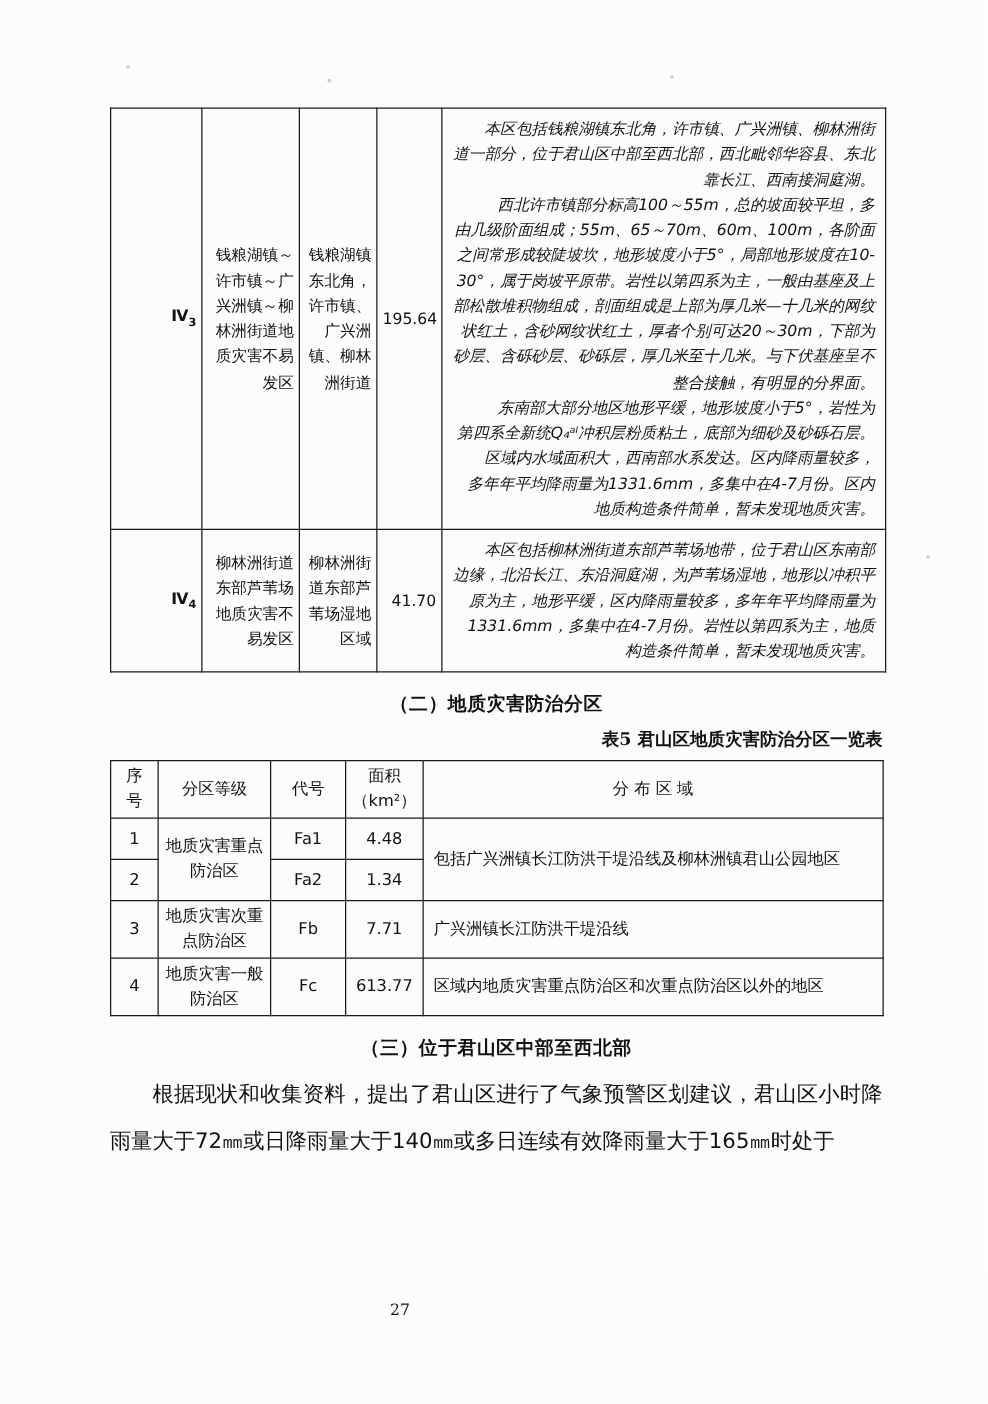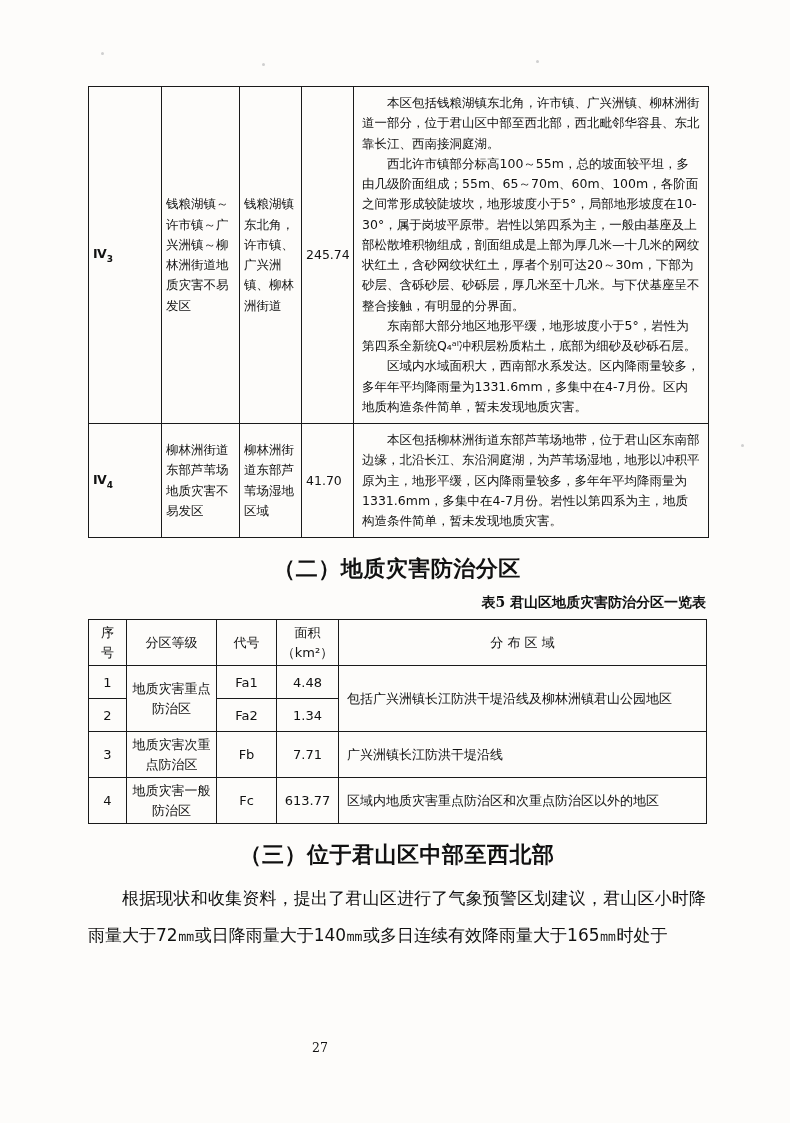--- a/index.html
+++ b/index.html
@@ -39,44 +39,45 @@
     border: 1px solid #1a1a1a;
     vertical-align: middle;
     font-weight: normal;
     padding: 3px 4px;
   }
   .t1 td {
     font-size: 12.5px;
     line-height: 1.62;
   }
   .c-code, .c-name, .c-area, .c-idx {
-    text-align: left;
+    text-align: right;
   }
   .c-desc {
-    text-align: left;
+    text-align: right;
     padding: 6px 8px 6px 8px;
+    font-style: italic;
   }
   .c-desc p {
     margin: 0;
     text-indent: 2em;
     line-height: 1.62;
   }
   .c-idx {
     font-size: 12.5px;
     font-weight: bold;
   }
   .sub {
     font-size: 9px;
     vertical-align: sub;
   }
 
   
   .h2 {
     font-family: "DejaVu Sans", "Liberation Sans", sans-serif;
-    font-size: 22px;
+    font-size: 15px;
     font-weight: bold;
     text-align: center;
     margin: 16px 0 10px 0;
     letter-spacing: 0.5px;
   }
   .tbl-title {
     font-size: 14px;
     font-weight: bold;
     text-align: right;
     margin: 2px 0 7px 0;
@@ -146,21 +147,21 @@
         <col style="width: 52px;">
           <col style="width: 355px;">
       </colgroup>
       <tbody>
         <tr>
           <td class="c-idx">
             <span>Ⅳ</span><span class="sub">3</span>
           </td>
           <td class="c-name">钱粮湖镇～许市镇～广兴洲镇～柳林洲街道地质灾害不易发区</td>
           <td class="c-code">钱粮湖镇东北角，许市镇、广兴洲镇、柳林洲街道</td>
-          <td class="c-area">245.74</td>
+          <td class="c-area">195.64</td>
             <td class="c-desc">
             <p>本区包括钱粮湖镇东北角，许市镇、广兴洲镇、柳林洲街道一部分，位于君山区中部至西北部，西北毗邻华容县、东北靠长江、西南接洞庭湖。</p>
             <p>西北许市镇部分标高100～55m，总的坡面较平坦，多由几级阶面组成；55m、65～70m、60m、100m，各阶面之间常形成较陡坡坎，地形坡度小于5°，局部地形坡度在10-30°，属于岗坡平原带。岩性以第四系为主，一般由基座及上部松散堆积物组成，剖面组成是上部为厚几米—十几米的网纹状红土，含砂网纹状红土，厚者个别可达20～30m，下部为砂层、含砾砂层、砂砾层，厚几米至十几米。与下伏基座呈不整合接触，有明显的分界面。</p>
             <p>东南部大部分地区地形平缓，地形坡度小于5°，岩性为第四系全新统Q₄ᵃˡ冲积层粉质粘土，底部为细砂及砂砾石层。</p>
             <p>区域内水域面积大，西南部水系发达。区内降雨量较多，多年年平均降雨量为1331.6mm，多集中在4-7月份。区内地质构造条件简单，暂未发现地质灾害。</p>
           </td>
         </tr>
         <tr>
           <td class="c-idx">
             <span>Ⅳ</span><span class="sub">4</span>

